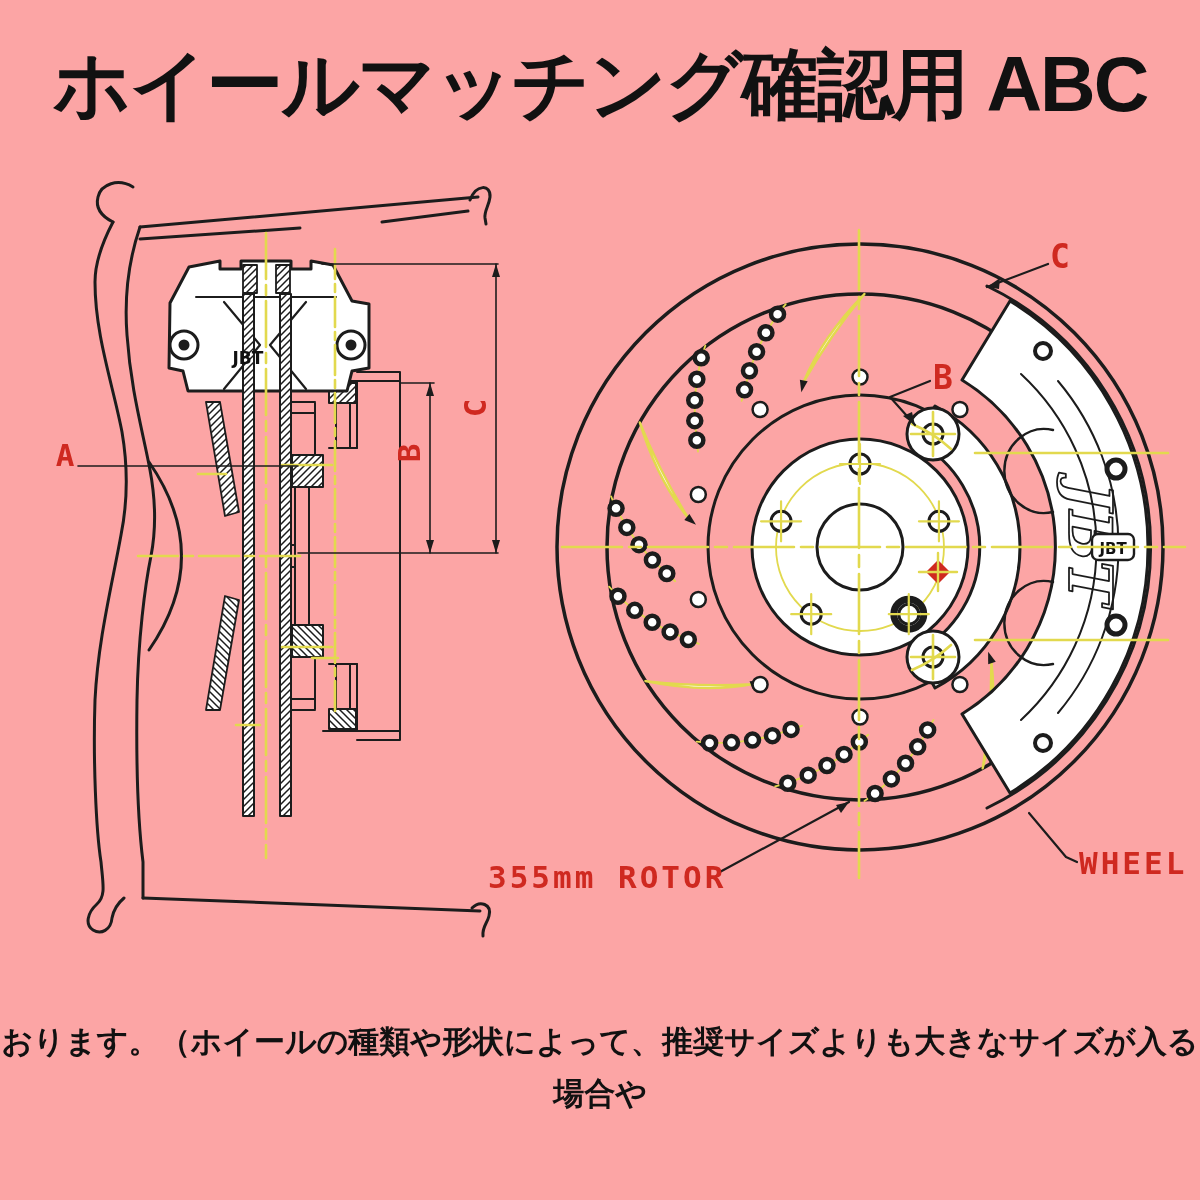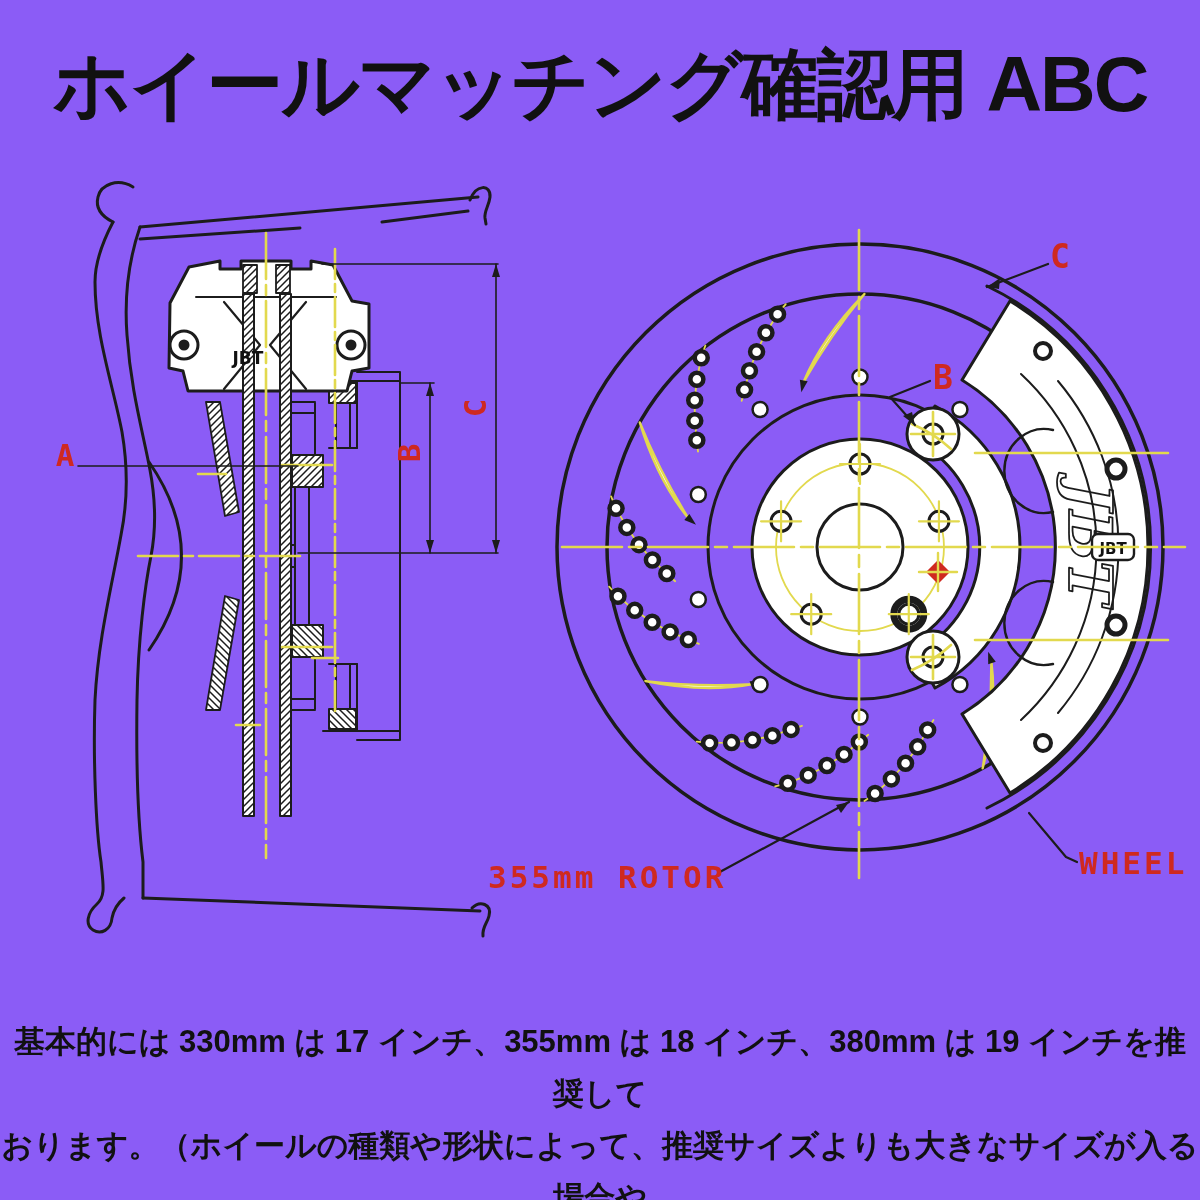--- a/index.html
+++ b/index.html
@@ -1,16 +1,16 @@
 <!DOCTYPE html>
 <html><head>
 <meta charset="utf-8">
 <style>
   html,body{margin:0;padding:0;background:#ffffff;}
-  .page{position:relative;width:1200px;height:1200px;background:#8b5cf6;overflow:hidden;
+  .page{position:relative;width:1200px;height:1200px;background:#fca5a5;overflow:hidden;
         font-family:"Liberation Sans","DejaVu Sans",sans-serif;color:#111;}
   .title{position:absolute;top:34px;left:0;width:1200px;text-align:center;
          font-size:77px;font-weight:900;letter-spacing:-2px;color:#111;white-space:nowrap;}
   .footer{position:absolute;top:1016px;left:0;width:1200px;text-align:center;
           font-size:31px;font-weight:700;line-height:52px;color:#111;}
   svg{position:absolute;top:0;left:0;}
   .cad{font-family:"DejaVu Sans Mono","Liberation Mono",monospace;font-weight:bold;}
   .brand{font-family:"DejaVu Sans","Liberation Sans",sans-serif;font-weight:900;}
 </style>
 </head>
@@ -250,17 +250,16 @@
       </g>
 
       <text class="cad" font-size="33" text-anchor="middle" fill="#cf2920" x="943" y="389">B</text>
       <text class="cad" font-size="33" text-anchor="middle" fill="#cf2920" x="1060" y="268">C</text>
       <text class="cad" font-size="31" letter-spacing="3" fill="#cf2920" x="488" y="888">355mm ROTOR</text>
       <text class="cad" font-size="31" letter-spacing="3" fill="#cf2920" x="1079" y="874">WHEEL</text>
     </g>
   </svg>
 
   <div class="footer">
-    <div>基本的には 330mm は 17 インチ、355mm は 18 インチ、380mm は 19 インチを推奨して</div>
     <div>おります。（ホイールの種類や形状によって、推奨サイズよりも大きなサイズが入る場合や</div>
 
   </div>
 </div>
 
 </body></html>

